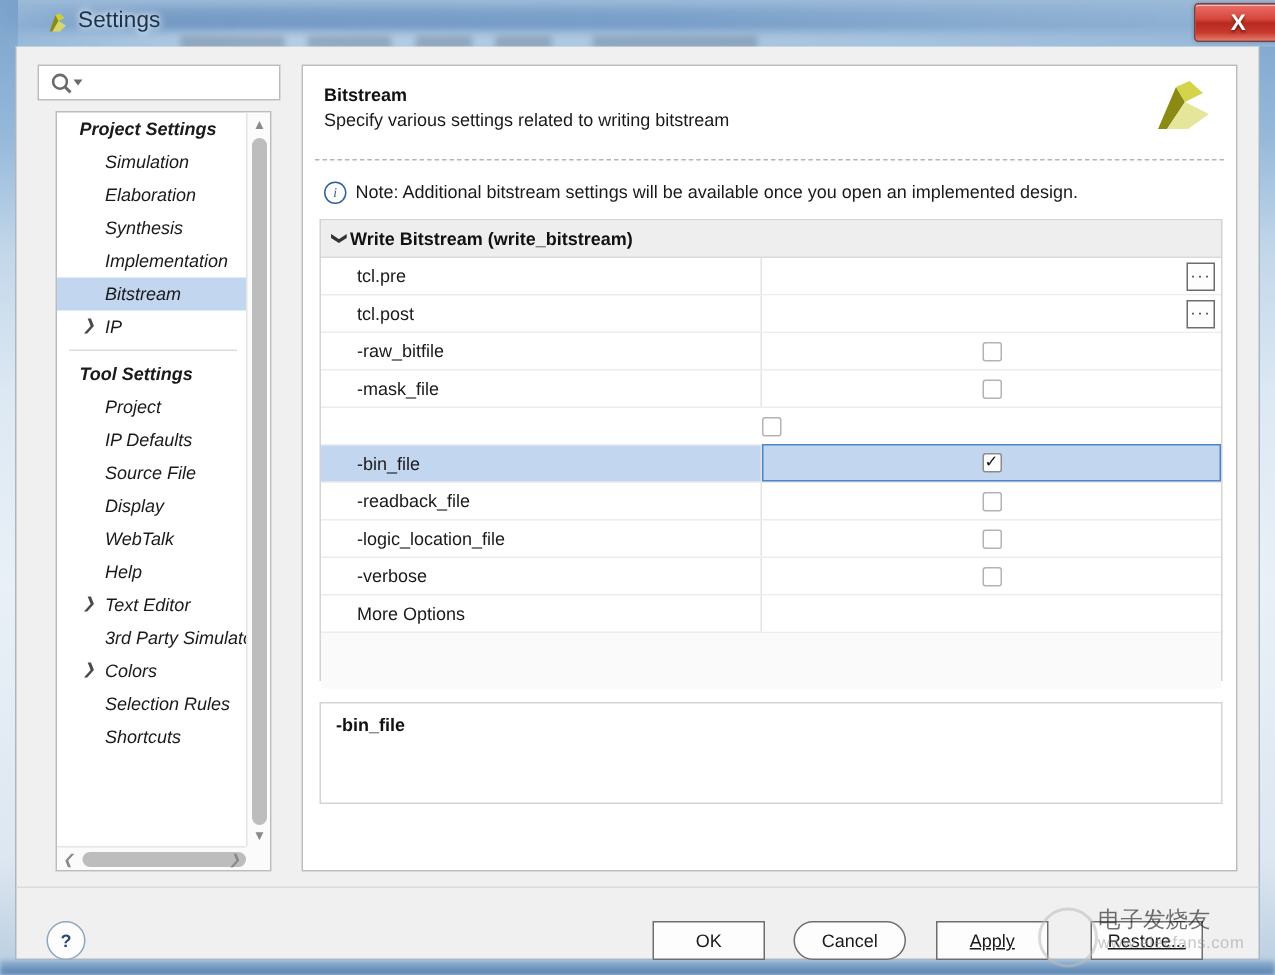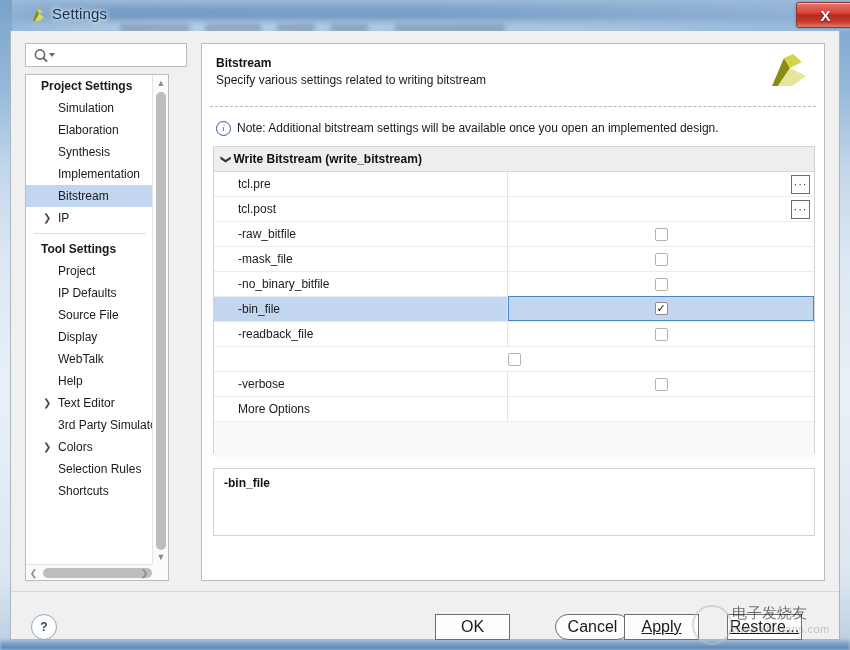--- a/index.html
+++ b/index.html
@@ -81,23 +81,24 @@
   }
   #search-box {
     position: absolute; left: 0; top: 0; width: 162px; height: 24px;
     background: #fff; border: 1px solid #bcbcbc; box-sizing: border-box;
   }
   #search-icon {
     position: absolute; left: 7px; top: 4px; width: 24px; height: 15px;
     color: #6b6b6b;
   }
   #tree-frame {
-    position: absolute; left: 0; top: 31px; width: 144px; height: 507px;
+    position: absolute; left: 12px; top: 31px; width: 144px; height: 507px;
     background: #fff; border: 1px solid #bcbcbc; box-sizing: border-box;
     overflow: hidden;
+    font-style: italic;
   }
   #tree-scrollarea {
     position: absolute; left: 0; top: 0; right: 16px; bottom: 16px;
     overflow: hidden;
   }
   .tree-group {
     font-size: 12px; font-weight: bold; color: #1a1a1a;
     padding: 3px 0 3px 15px; line-height: 16px;
   }
   .tree-item {
@@ -249,26 +250,26 @@
     position: absolute; left: 20px; top: 583px;
     width: 24px; height: 24px; border-radius: 50%;
     border: 1px solid #8fa6bd; background: #fdfdfd;
     color: #2a4a72; font-size: 12px; font-weight: bold;
     display: flex; align-items: center; justify-content: center;
     cursor: pointer;
   }
   .dlg-btn {
     position: absolute; top: 583px; height: 26px; width: 75px;
     border: 1px solid #6e6e6e; background: #fdfdfd;
-    font-size: 16px; color: #1a1a1a; cursor: pointer;
+    font-size: 12px; color: #1a1a1a; cursor: pointer;
     display: flex; align-items: center; justify-content: center;
     box-sizing: border-box;
   }
   #btn-ok     { left: 424px; }
-  #btn-cancel { left: 544px; border-radius: 13px; }
+  #btn-cancel { left: 518px; border-radius: 13px; }
   #btn-apply  { left: 613px; }
   #btn-restore{ left: 716px; }
   .ul { text-decoration: underline; }
 
   
   #watermark {
     position: absolute; left: 690px; top: 596px; width: 160px; height: 54px;
     pointer-events: none; opacity: .55;
   }
   #wm-cn {
@@ -421,41 +422,41 @@
         </div>
 
         <div class="opt-row">
           <div class="opt-name">-mask_file</div>
           <div class="opt-val">
             <div class="cbox"></div>
           </div>
         </div>
 
         <div class="opt-row">
-          <div class="opt-name">-no_binary_bitfile</div>
           <div class="opt-val">
             <div class="cbox"></div>
           </div>
         </div>
 
         <div class="opt-row selected">
           <div class="opt-name">-bin_file</div>
           <div class="opt-val">
             <div class="cbox checked">✓</div>
           </div>
         </div>
 
         <div class="opt-row">
           <div class="opt-name">-readback_file</div>
           <div class="opt-val">
             <div class="cbox"></div>
           </div>
         </div>
 
         <div class="opt-row">
+          <div class="opt-name">-logic_location_file</div>
           <div class="opt-val">
             <div class="cbox"></div>
           </div>
         </div>
 
         <div class="opt-row">
           <div class="opt-name">-verbose</div>
           <div class="opt-val">
             <div class="cbox"></div>
           </div>

